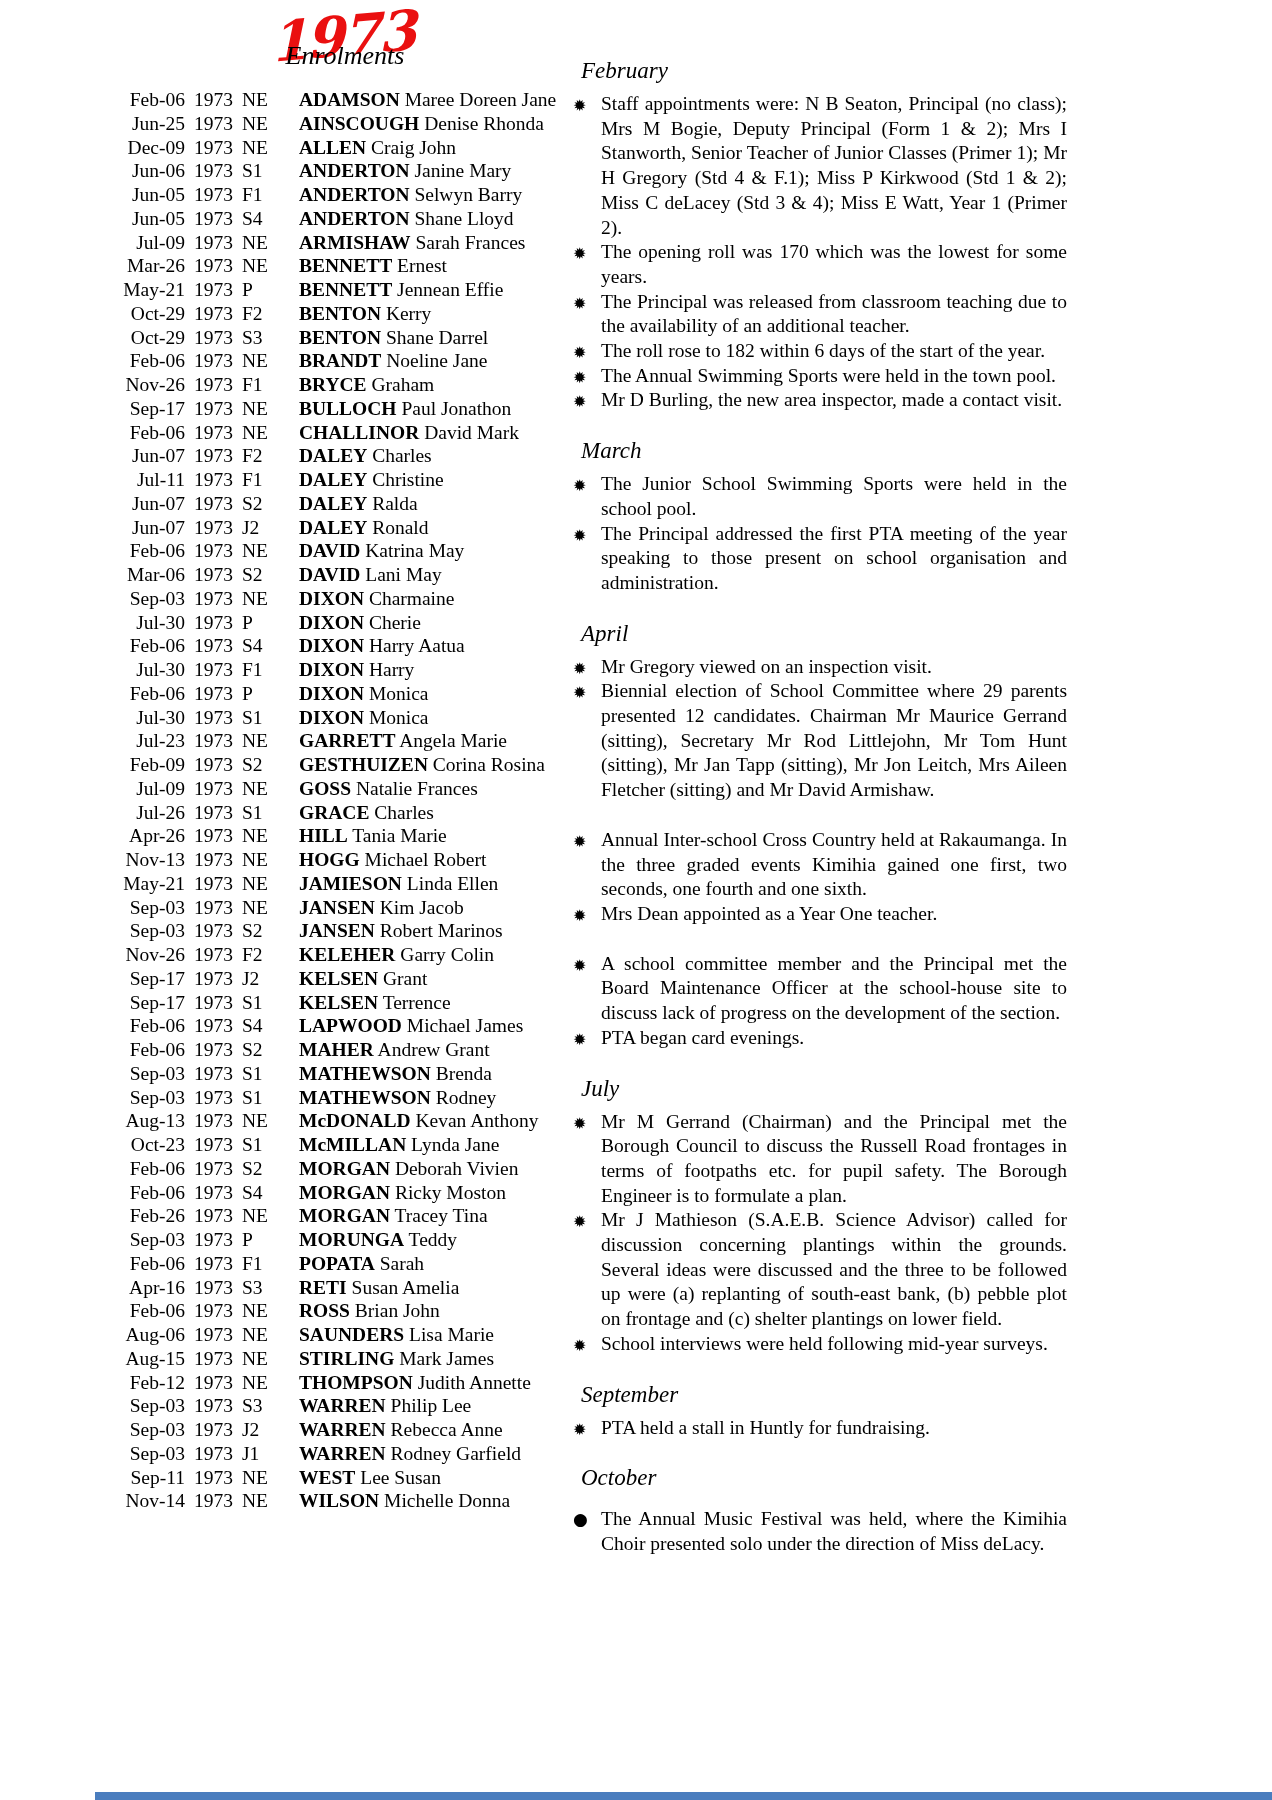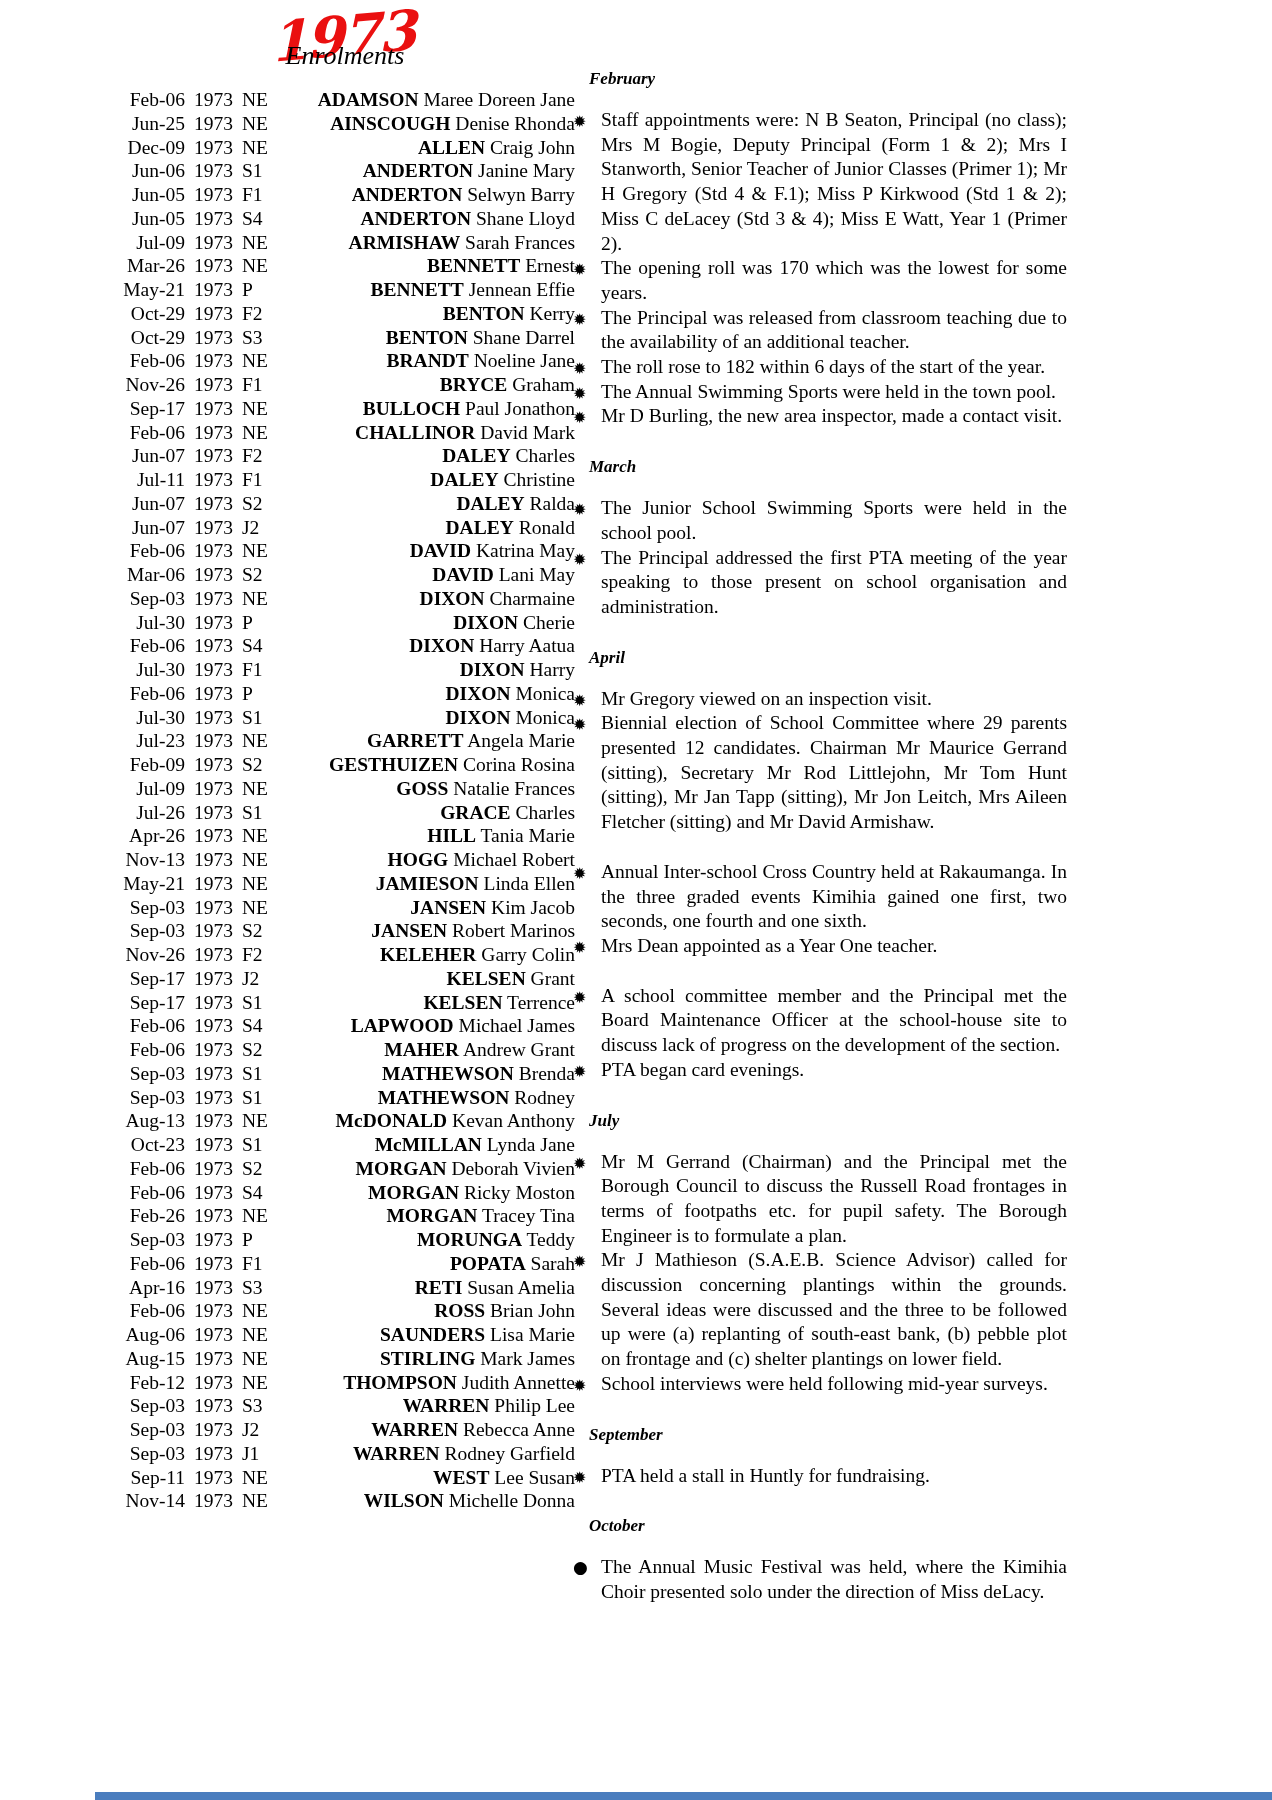--- a/index.html
+++ b/index.html
@@ -17,26 +17,26 @@
   }
   .subtitle {
     position:absolute; left:195px; top:44px; width:300px; text-align:center;
     font-style:italic; font-size:26px; line-height:24px;
   }
   .enrol-list { position:absolute; left:95px; top:88px; width:480px; }
   .enrol-row { display:flex; height:23.75px; line-height:23.75px; font-size:19.5px; white-space:nowrap; }
   .c-date { width:90px; text-align:right;font-family:Liberation Serif, serif; }
   .c-year { width:57px; text-align:center; }
   .c-code { width:57px; text-align:left; }
-  .c-name { flex:1; text-align:right; overflow:visible; }
+  .c-name { flex:1; text-align:left; overflow:visible; }
   .surname { font-weight:bold; }
   
   .events { position:absolute; left:573px; top:50px; width:494px; }
   .month-section { margin:0 0 25px 0; }
-  .month-heading { font-weight:bold; font-style:italic; font-size:17px; line-height:26px; margin:16px; }
+  .month-heading { font-weight:normal; font-style:italic; font-size:23px; line-height:26px; margin:8px; }
   .event-item {
     position:relative; padding-left:28px; margin:0; text-align:justify;
     font-size:19.5px; line-height:24.7px;
   }
   .bullet {
     position:absolute; left:0; top:2px; font-size:16px; line-height:24px;
     font-family:"DejaVu Sans",sans-serif; font-style:normal;
   }
   .bullet.dot { font-size:17px; top:0; }
   .gap-before { margin-top:16px; }

